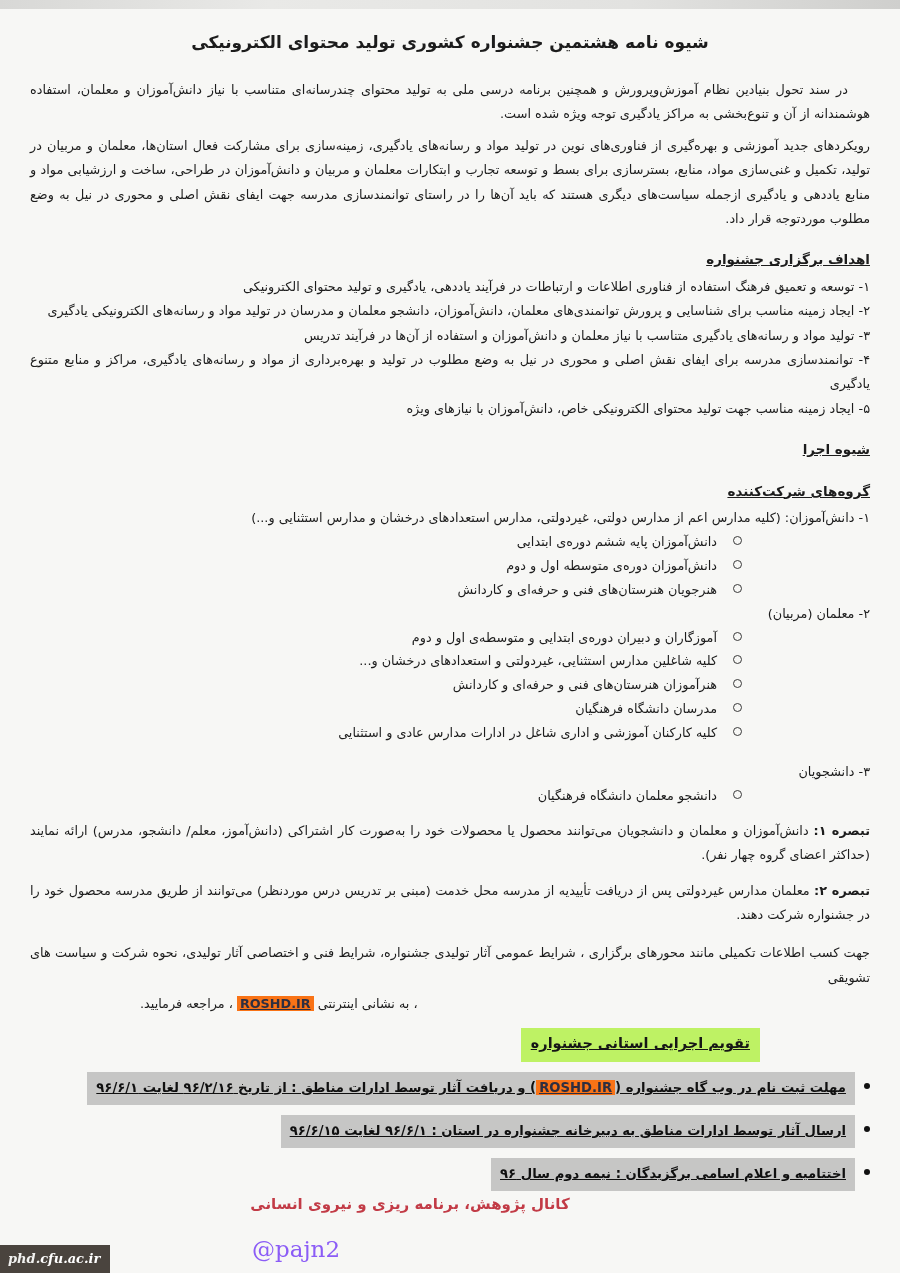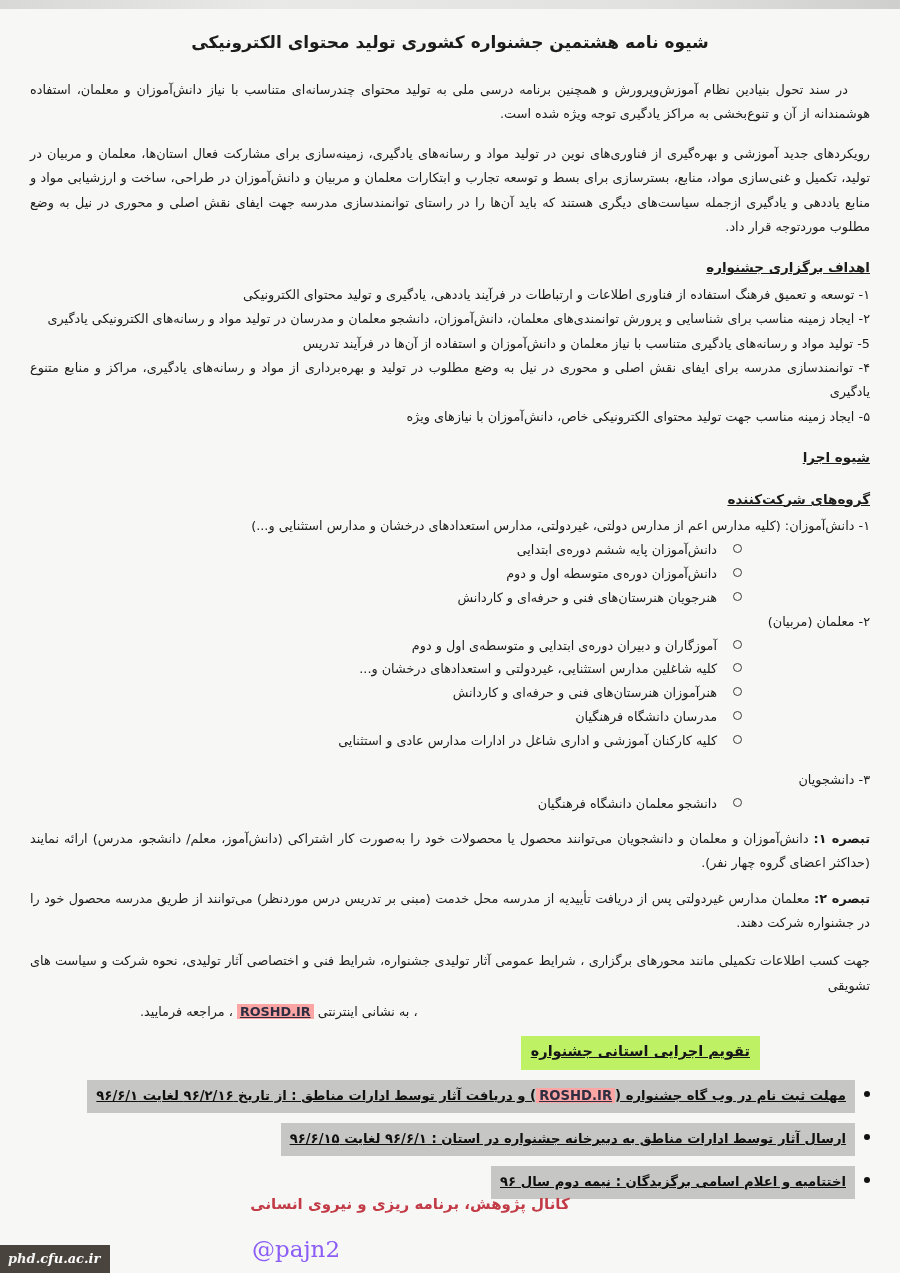--- a/index.html
+++ b/index.html
@@ -6,35 +6,35 @@
   body{width:900px;height:1273px;background:#efefed;font-family:"DejaVu Sans",sans-serif;}
   .page{position:relative;width:900px;height:1273px;box-sizing:border-box;
         background:#f7f7f5;padding:22px 30px 15px;direction:rtl;color:#1c1c1c;
         overflow:hidden;font-size:12.8px;line-height:1.9;}
   .top-strip{position:absolute;top:0;left:0;width:900px;height:9px;
              background:linear-gradient(90deg,#d8d8d6,#e9e9e7 30%,#e2e2e0 70%,#cfcfcd);}
   .title{font-size:17px;font-weight:bold;text-align:center;margin:8px 0 0;line-height:1.5;}
   .para{margin:0;text-align:justify;}
   .indent{text-indent:22px;}
   .mt-lg{margin-top:22px;}
-  .mt-sm{margin-top:16px;}
+  .mt-sm{margin-top:8px;}
   .section-heading{font-weight:bold;text-decoration:underline;margin:16px 0 2px;font-size:13.5px;}
   .u{}
   .sublist{margin:0;}
   .sub-item{padding-right:128px;line-height:1.85;}
   .circle{display:inline-block;width:7px;height:7px;border:1.3px solid #3a3a3a;border-radius:50%;
           margin-left:16px;vertical-align:1px;background:transparent;}
   .gap-top{margin-top:16px;}
   .note{margin-top:11px;}
   .note b{font-weight:bold;}
   .info{margin-top:14px;}
   .info-line2{margin:2px 110px 0 0;text-align:left;direction:rtl;
               display:flex;justify-content:flex-start;}
   .info-line2-inner{margin-right:auto;margin-left:110px;}
-  .hl{background:#fca5a5;text-decoration:underline;font-weight:bold;color:#2e2e40;padding:0 3px;}
+  .hl{background:#f97316;text-decoration:underline;font-weight:bold;color:#2e2e40;padding:0 3px;}
   .cal-heading-row{margin:12px 0 0;text-align:right;}
   .cal-heading{display:inline-block;background:#bef264;font-weight:bold;font-size:14.5px;
                text-decoration:underline;padding:2px 10px 4px;margin-right:110px;color:#161616;}
   .cal-row{margin:10px 0 0;text-align:right;white-space:nowrap;}
   .cal-dot{display:inline-block;width:6px;height:6px;background:#111;border-radius:50%;
            margin-left:9px;vertical-align:3px;}
   .cal-box{display:inline-block;background:#c6c6c5;font-weight:bold;font-size:13.2px;
            text-decoration:underline;padding:3px 9px 5px;color:#101010;white-space:normal;}
   .footer-channel{position:absolute;left:238px;top:1190px;width:344px;text-align:center;
                   color:#c23b46;font-weight:bold;font-size:15px;direction:rtl;}
@@ -53,21 +53,21 @@
   <div class="top-strip"></div>
 
   <div class="title">شیوه نامه  هشتمین جشنواره کشوری تولید محتوای الکترونیکی</div>
 
   <p class="para indent mt-lg">در سند تحول بنیادین نظام آموزش‌وپرورش و همچنین برنامه درسی ملی به تولید محتوای چندرسانه‌ای متناسب با نیاز دانش‌آموزان و معلمان، استفاده هوشمندانه از آن و تنوع‌بخشی به مراکز یادگیری توجه ویژه شده است.</p>
   <p class="para mt-sm">رویکردهای جدید آموزشی و بهره‌گیری از فناوری‌های نوین در تولید مواد و رسانه‌های یادگیری، زمینه‌سازی برای مشارکت فعال استان‌ها، معلمان و مربیان در تولید، تکمیل و غنی‌سازی مواد، منابع، بسترسازی برای بسط و توسعه تجارب و ابتکارات معلمان و مربیان و دانش‌آموزان در طراحی، ساخت و ارزشیابی مواد و منابع یاددهی و یادگیری ازجمله سیاست‌های دیگری هستند که باید آن‌ها را در راستای توانمندسازی مدرسه جهت ایفای نقش اصلی و محوری در نیل به وضع مطلوب موردتوجه قرار داد.</p>
 
   <div class="section-heading">اهداف برگزاری جشنواره</div>
   <p class="para">۱- توسعه و تعمیق فرهنگ استفاده از فناوری اطلاعات و ارتباطات در فرآیند یاددهی، یادگیری و تولید محتوای الکترونیکی</p>
   <p class="para">۲- ایجاد زمینه مناسب برای شناسایی و پرورش توانمندی‌های معلمان، دانش‌آموزان، دانشجو معلمان و مدرسان در تولید مواد و رسانه‌های الکترونیکی یادگیری</p>
-  <p class="para">5- تولید مواد و رسانه‌های یادگیری متناسب با نیاز معلمان و دانش‌آموزان و استفاده از آن‌ها در فرآیند تدریس</p>
+  <p class="para">۳- تولید مواد و رسانه‌های یادگیری متناسب با نیاز معلمان و دانش‌آموزان و استفاده از آن‌ها در فرآیند تدریس</p>
   <p class="para">۴- توانمندسازی مدرسه برای ایفای نقش اصلی و محوری در نیل به وضع مطلوب در تولید و بهره‌برداری از مواد و رسانه‌های یادگیری، مراکز و منابع متنوع یادگیری</p>
   <p class="para">۵- ایجاد زمینه مناسب جهت تولید محتوای الکترونیکی خاص، دانش‌آموزان با نیازهای ویژه</p>
 
   <div class="section-heading">شیوه اجرا</div>
 
   <div class="section-heading">گروه‌های شرکت‌کننده</div>
 
   <p class="para"><span class="u">۱- دانش‌آموزان:</span><span> (کلیه مدارس اعم از مدارس دولتی، غیردولتی، مدارس استعدادهای درخشان و مدارس استثنایی و...)</span></p>
   <div class="sublist">
     <div class="sub-item"><span class="circle"></span><span>دانش‌آموزان پایه ششم دوره‌ی ابتدایی</span></div>

